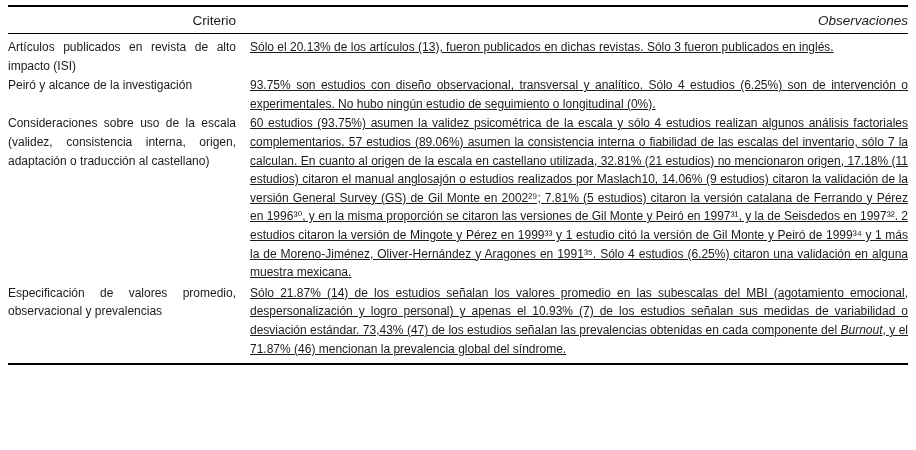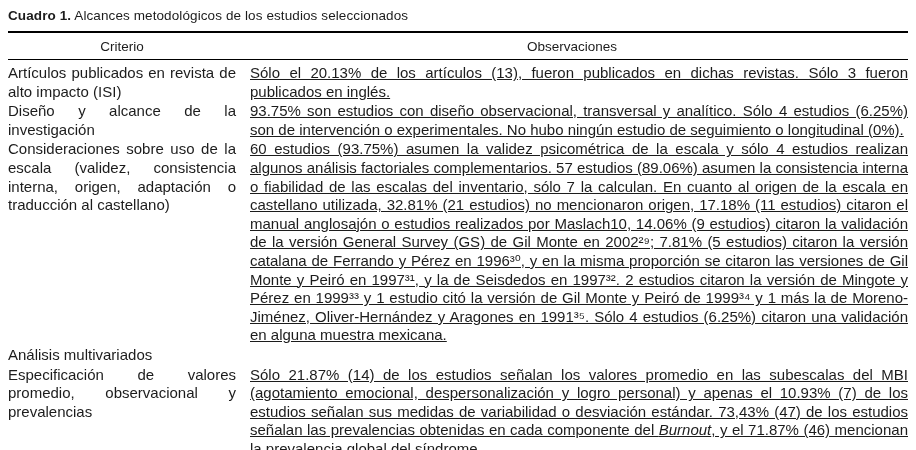--- a/index.html
+++ b/index.html
@@ -23,26 +23,26 @@
   }
   .title .bold { font-weight: bold; }
   .header-row {
     display: flex;
     border-top: 2.5px solid #000;
     border-bottom: 1.3px solid #000;
     padding: 5px 0 4px 0;
     font-size: 13.5px;
     line-height: 17px;
   }
-  .header-criterio { width: 228px; text-align: center; }
-  .header-obs { flex: 1; text-align: center; }
+  .header-criterio { width: 228px; text-align: right; }
+  .header-obs { flex: 1; text-align: right; font-style: italic; }
   .tbody {
     border-bottom: 2.5px solid #000;
     padding: 3px 0 5px 0;
-    font-size: 15px;
+    font-size: 12px;
     line-height: 18.6px;
   }
   .row {
     display: flex;
     gap: 14px;
     padding-top: 1px;
   }
   .criterio {
     width: 228px;
     flex: 0 0 228px;
@@ -56,43 +56,39 @@
     hyphens: auto;
     text-decoration: underline;
     -webkit-hyphens: auto;
   }
   .it { font-style: italic; }
 </style>
 </head>
 <body>
 
 <div class="page">
-  <div class="title">
-    <span class="bold">Cuadro 1.</span><span> Alcances metodológicos de los estudios seleccionados</span>
-  </div>
 
   <div class="header-row">
     <div class="header-criterio">Criterio</div>
     <div class="header-obs">Observaciones</div>
   </div>
 
   <div class="tbody" id="table-body">
       <div class="row">
         <div class="criterio">Artículos publicados en revista de alto impacto (ISI)</div>
         <div class="obs"><span>Sólo el 20.13% de los artículos (13), fueron publicados en dichas revistas. Sólo 3 fueron publicados en inglés.</span></div>
       </div>
       <div class="row">
-        <div class="criterio">Diseño y alcance de la investigación</div>
+        <div class="criterio">Peiró y alcance de la investigación</div>
         <div class="obs"><span>93.75% son estudios con diseño observacional, transversal y analítico. Sólo 4 estudios (6.25%) son de intervención o experimentales. No hubo ningún estudio de seguimiento o longitudinal (0%).</span></div>
       </div>
       <div class="row">
         <div class="criterio">Consideraciones sobre uso de la escala (validez, consistencia interna, origen, adaptación o traducción al castellano)</div>
         <div class="obs"><span>60 estudios (93.75%) asumen la validez psicométrica de la escala y sólo 4 estudios realizan algunos análisis factoriales complementarios. 57 estudios (89.06%) asumen la consistencia interna o fiabilidad de las escalas del inventario, sólo 7 la calculan. En cuanto al origen de la escala en castellano utilizada, 32.81% (21 estudios) no mencionaron origen, 17.18% (11 estudios) citaron el manual anglosajón o estudios realizados por Maslach10, 14.06% (9 estudios) citaron la validación de la versión General Survey (GS) de Gil Monte en 2002²⁹; 7.81% (5 estudios) citaron la versión catalana de Ferrando y Pérez en 1996³⁰, y en la misma proporción se citaron las versiones de Gil Monte y Peiró en 1997³¹, y la de Seisdedos en 1997³². 2 estudios citaron la versión de Mingote y Pérez en 1999³³ y 1 estudio citó la versión de Gil Monte y Peiró de 1999³⁴ y 1 más la de Moreno-Jiménez, Oliver-Hernández y Aragones en 1991³⁵. Sólo 4 estudios (6.25%) citaron una validación en alguna muestra mexicana.</span></div>
       </div>
       <div class="row">
-        <div class="criterio">Análisis multivariados</div>
       </div>
       <div class="row">
         <div class="criterio">Especificación de valores promedio, observacional y prevalencias</div>
         <div class="obs"><span>Sólo 21.87% (14) de los estudios señalan los valores promedio en las subescalas del MBI (agotamiento emocional, despersonalización y logro personal) y apenas el 10.93% (7) de los estudios señalan sus medidas de variabilidad o desviación estándar. 73,43% (47) de los estudios señalan las prevalencias obtenidas en cada componente del </span><span class="it">Burnout</span><span>, y el 71.87% (46) mencionan la prevalencia global del síndrome.</span></div>
       </div>
     </div>
 </div>
 
 </body></html>

